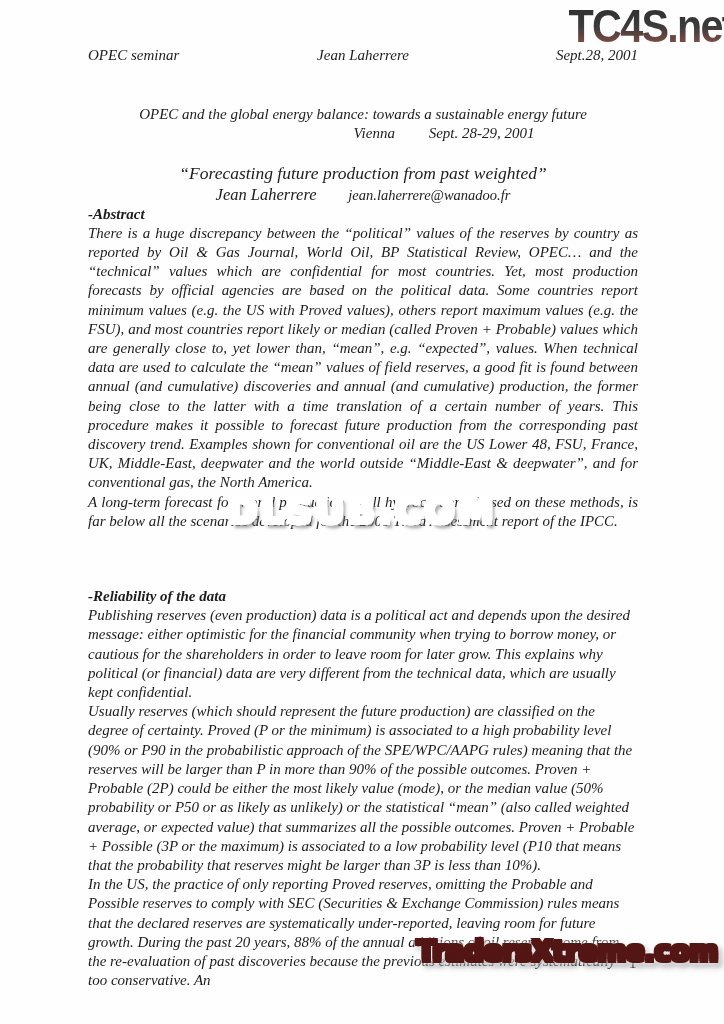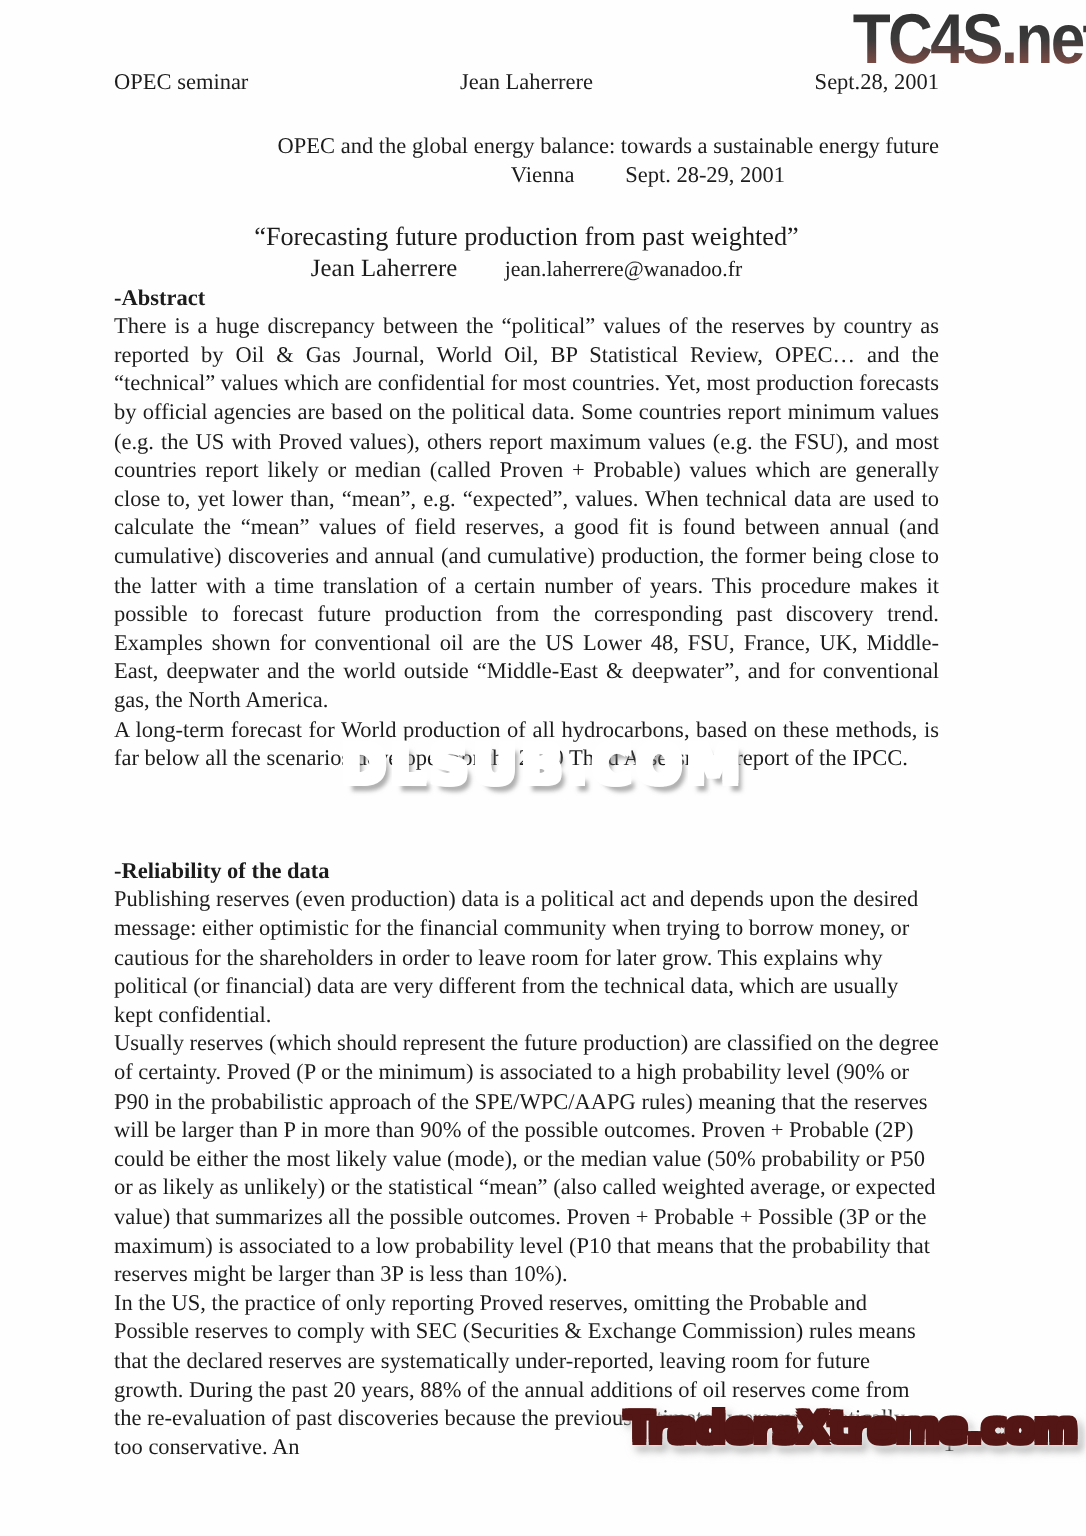--- a/index.html
+++ b/index.html
@@ -9,29 +9,30 @@
     margin: 0 auto;
     background: #fefefe;
     overflow: hidden;
     font-family: "Liberation Serif", serif;
     color: #1c1c1c;
     font-size: 15px;
     line-height: 19.2px;
   }
   .content {
     position: absolute;
-    left: 76px; top: 46px;
+    left: 88px; top: 46px;
     width: 550px;
+    font-style: italic;
   }
   .header-row { display: flex; }
   .header-row .h-left  { flex: 1; text-align: left; }
   .header-row .h-center{ flex: 1.2; text-align: center; }
   .header-row .h-right { flex: 1; text-align: right; }
 
-  .event-title { text-align: right; margin-top: 24px; }
+  .event-title { text-align: center; margin-top: 40px; }
   .event-venue-row { text-align: center; }
   .event-venue { margin-left: 162px; }
   .event-dates { margin-left: 30px; }
 
   .paper-title {
     text-align: center;
     margin-top: 18px;
     font-size: 17.5px;
     line-height: 23px;
   }

